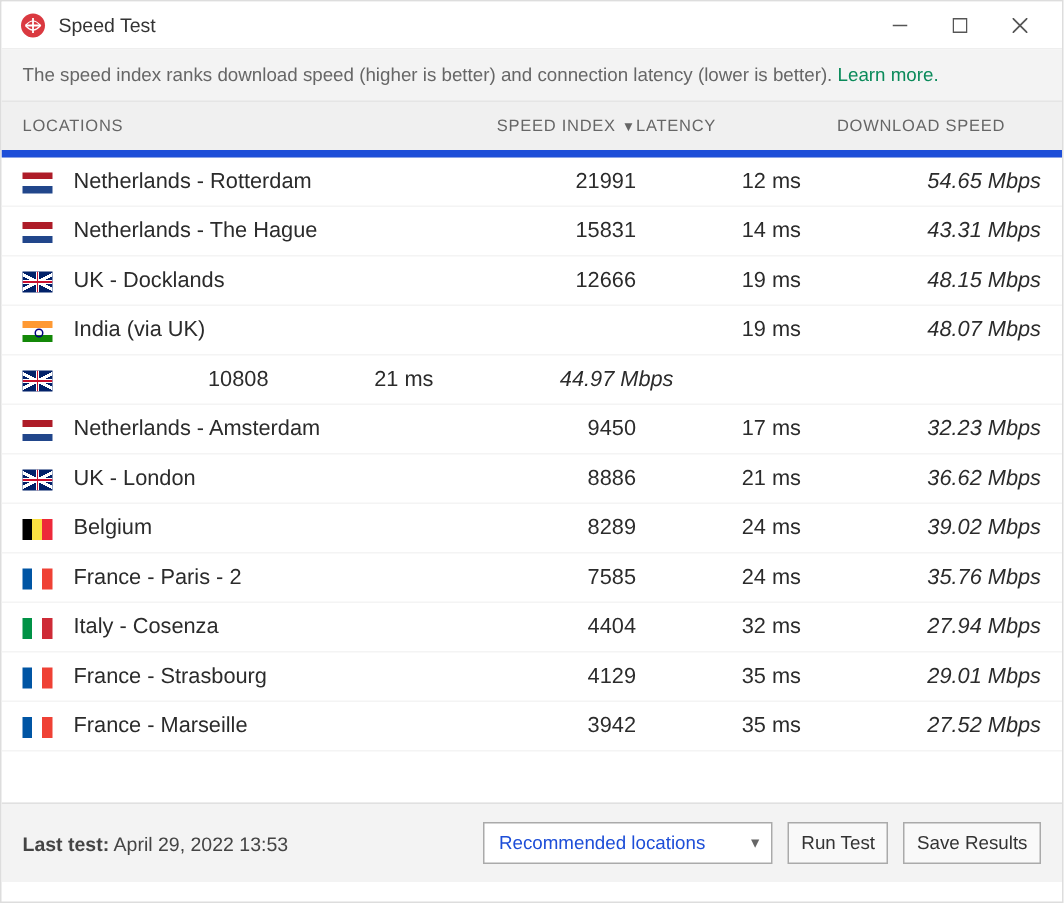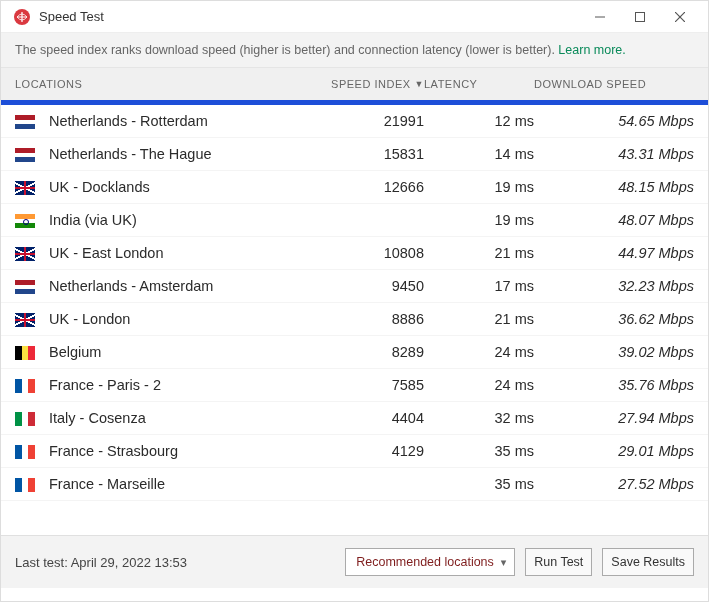--- a/index.html
+++ b/index.html
@@ -44,21 +44,21 @@
     padding: 10px 14px;
     background: #f0f0f0;
     font-size: 11px;
     letter-spacing: 0.5px;
     color: #666;
     border-bottom: 5px solid #1d4ed8;
   }
   .col-loc { flex: 1; }
   .col-idx { width: 130px; text-align: right; display: flex; align-items: center; justify-content: flex-end; gap: 4px; }
   .col-lat { width: 110px; text-align: left; }
-  .col-dl  { width: 160px; text-align: left; }
+  .col-dl  { width: 160px; text-align: center; }
   .sort-caret { font-size: 9px; }
   .table-body {
     height: 430px;
     overflow-y: auto;
   }
   .row {
     display: flex;
     align-items: flex-end;
     padding: 8px 14px;
     font-size: 14.5px;
@@ -107,28 +107,28 @@
   .footer {
     display: flex;
     align-items: center;
     padding: 12px 14px;
     background: #f3f3f3;
     border-top: 1px solid #e0e0e0;
     gap: 10px;
     font-size: 13px;
   }
   .footer-label { color: #444; }
-  .footer-label b { font-weight: 400; }
+  .footer-label b { font-weight: 700; }
   .footer-spacer { flex: 1; }
   .dropdown {
     border: 1px solid #aaa;
     background: #fff;
-    padding: 6px 20px 6px 10px;
+    padding: 6px 44px 6px 10px;
     font-size: 12.5px;
-    color: #7f1d1d;
+    color: #1d4ed8;
     position: relative;
     min-width: 170px;
     cursor: pointer;
   }
   .dropdown::after {
     content: "▾";
     position: absolute; right: 8px; top: 50%; transform: translateY(-50%);
     color: #666; font-size: 11px;
   }
   .btn {
@@ -209,21 +209,20 @@
       <span class="cell-dl">48.15 Mbps</span>
     </div>
     <div class="row">
       <span class="flag in"></span>
       <span class="loc-name">India (via UK)</span>
       <span class="cell-lat">19 ms</span>
       <span class="cell-dl">48.07 Mbps</span>
     </div>
     <div class="row">
       <span class="flag uk"></span>
-      <span class="loc-name">UK - East London</span>
       <span class="cell-idx">10808</span>
       <span class="cell-lat">21 ms</span>
       <span class="cell-dl">44.97 Mbps</span>
     </div>
     <div class="row">
       <span class="flag nl"></span>
       <span class="loc-name">Netherlands - Amsterdam</span>
       <span class="cell-idx">9450</span>
       <span class="cell-lat">17 ms</span>
       <span class="cell-dl">32.23 Mbps</span>
@@ -259,20 +258,21 @@
     <div class="row">
       <span class="flag fr"></span>
       <span class="loc-name">France - Strasbourg</span>
       <span class="cell-idx">4129</span>
       <span class="cell-lat">35 ms</span>
       <span class="cell-dl">29.01 Mbps</span>
     </div>
     <div class="row">
       <span class="flag fr"></span>
       <span class="loc-name">France - Marseille</span>
+      <span class="cell-idx">3942</span>
       <span class="cell-lat">35 ms</span>
       <span class="cell-dl">27.52 Mbps</span>
     </div>
   </div>
 
 <div class="footer">
   <span class="footer-label">
     <b>Last test:</b>
     <span>April 29, 2022 13:53</span>
   </span>

